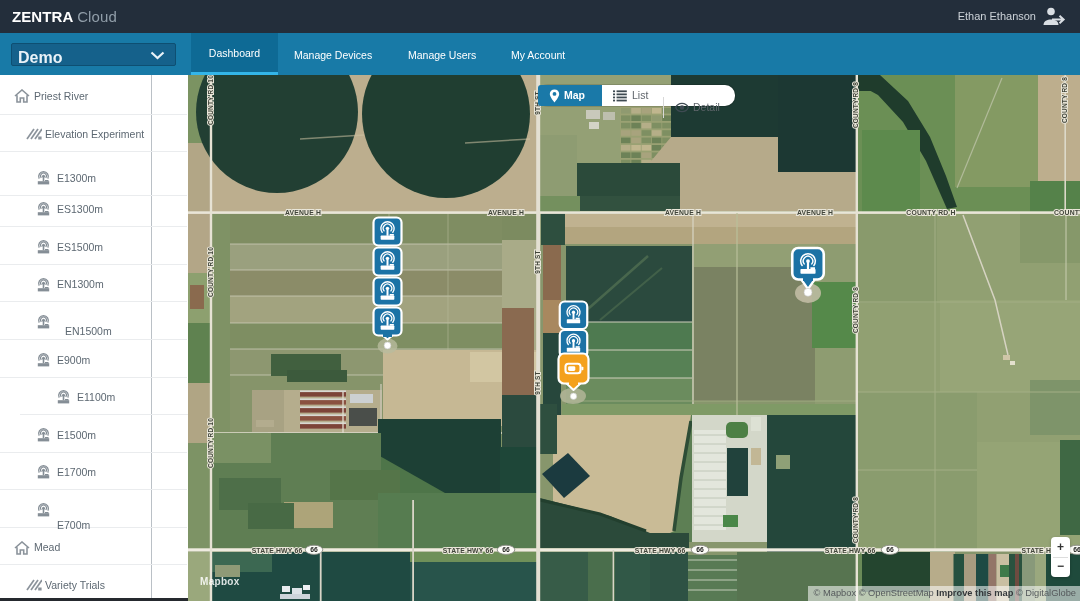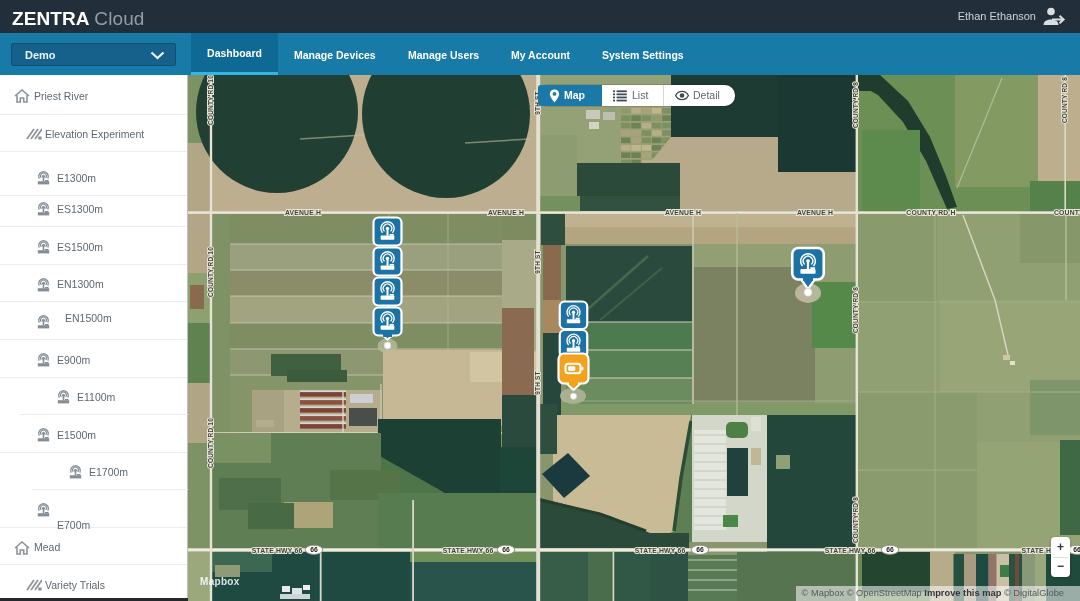--- a/index.html
+++ b/index.html
@@ -1,43 +1,43 @@
 <!DOCTYPE html>
 <html><head>
 <meta charset="utf-8">
 <style>
   * { margin:0; padding:0; box-sizing:border-box; }
   html,body { width:1080px; height:601px; overflow:hidden; font-family:"Liberation Sans", sans-serif; }
   #topbar { position:absolute; left:0; top:0; width:1080px; height:33px; background:#232e3b; }
-  #logo { position:absolute; left:12px; top:8px; font-size:19px; font-weight:bold; color:#ffffff; letter-spacing:0.1px; }
+  #logo { position:absolute; left:12px; top:8px; font-size:15px; font-weight:bold; color:#ffffff; letter-spacing:0.1px; }
   #logo span { font-weight:normal; color:#919ea9; }
   #user { position:absolute; right:44px; top:10px; font-size:11px; color:#cdd3d9; }
   #usericon { position:absolute; right:12px; top:4px; }
   #nav { position:absolute; left:0; top:33px; width:1080px; height:42px; background:#187aa7; }
   #demo { position:absolute; left:11px; top:10px; width:165px; height:23px; background:#15618b; border:1px solid #0e4f72; border-radius:2px; }
-  #demo .t { position:absolute; left:13px; top:5px; font-size:11px; font-weight:bold; color:#e9f2f8; }
+  #demo .t { position:absolute; left:6px; top:5px; font-size:16px; font-weight:bold; color:#e9f2f8; }
   #demo svg { position:absolute; right:10px; top:7px; }
-  .tab { position:absolute; top:0; height:42px; line-height:44px; font-size:10.5px; font-weight:bold; color:#ffffff; }
+  .tab { position:absolute; top:0; height:42px; line-height:44px; font-size:10.5px; font-weight:normal; color:#ffffff; }
   #tab-dash { left:191px; width:87px; text-align:center; background:#0e6a95; border-bottom:3px solid #33b5e8; line-height:41px; }
-  #sidebar { position:absolute; left:0; top:75px; width:188px; height:526px; background:#ffffff; border-right:1px solid #bac0c6; }
+  #sidebar { position:absolute; left:0; top:75px; width:152px; height:526px; background:#ffffff; border-right:1px solid #bac0c6; }
   .row { position:absolute; left:0; width:187px; height:38px; border-bottom:1px solid #eaecee; }
   .row .txt { position:absolute; font-size:10.5px; color:#5d6872; }
   .row svg { position:absolute; }
   #mapsvg { position:absolute; left:188px; top:75px; }
   #mapbtns { position:absolute; left:538px; top:85px; width:197px; height:21px; border-radius:10px; box-shadow:0 0 0 1px rgba(0,0,0,0.12); background:#fff; }
   .mbtn { position:absolute; top:0; height:21px; font-size:10.5px; color:#60666c; }
   #btn-map { left:0; width:64px; background:#1a79a8; color:#fff; font-weight:bold; border-radius:3px 0 0 3px; }
   #btn-list { left:64px; width:61px; }
-  #btn-detail { left:125px; width:95px; border-left:1px solid #d8d8d8; border-radius:0 3px 3px 0; }
+  #btn-detail { left:125px; width:95px; border-left:1px solid #d8d8d8; border-radius:0 3px 3px 0;margin-top:12px; }
   .mbtn span { position:absolute; top:4px; }
   #zoomctl { position:absolute; left:1051px; top:537px; width:19px; height:40px; background:#ffffff; border-radius:4px; box-shadow:0 1px 3px rgba(0,0,0,0.25); }
   #zoomctl .zp { position:absolute; left:0; width:19px; text-align:center; font-size:12px; font-weight:bold; color:#333333; }
   #zoomctl .sep { position:absolute; left:2px; top:20px; width:15px; height:1px; background:#dddddd; }
   #mapboxlogo { position:absolute; left:200px; top:576px; font-size:10px; font-weight:bold; color:rgba(255,255,255,0.85); letter-spacing:0.3px; }
-  #attrib { position:absolute; right:0; top:586px; height:15px; background:rgba(255,255,255,0.55); font-size:9.3px; color:#55595c; padding:2px 16px 0 6px; }
+  #attrib { position:absolute; right:0; top:586px; height:15px; background:rgba(255,255,255,0.55); font-size:9.3px; color:#55595c; padding:2px 4px 0 6px; }
   #attrib b { color:#33373a; }
 </style>
 </head>
 <body>
 <div id="topbar">
   <div id="logo">ZENTRA <span>Cloud</span></div>
   <div id="user">Ethan Ethanson</div>
   <svg id="usericon" width="28" height="25" viewBox="0 0 28 25">
     <circle cx="11" cy="7.5" r="3.8" fill="#d9dee3"></circle>
     <path d="M3.5,21 C3.5,13.8 18.5,13.8 18.5,21 Z" fill="#d9dee3"></path>
@@ -48,21 +48,20 @@
   <div id="demo">
       <div class="t">Demo</div>
     <svg width="15" height="9" viewBox="0 0 15 9">
         <path d="M1.5,1.5 L7.5,7 L13.5,1.5" fill="none" stroke="#e9f2f8" stroke-width="2.2"></path>
       </svg>
   </div>
   <div class="tab" id="tab-dash">Dashboard</div>
   <div class="tab" style="left:294px;">Manage Devices</div>
   <div class="tab" style="left:408px;">Manage Users</div>
   <div class="tab" style="left:511px;">My Account</div>
-  <div class="tab" style="left:602px;">System Settings</div>
 </div>
 <div id="sidebar">
     <div class="row" style="top:0.0px;height:39.6px;">
       <svg style="left:14px;top:13.8px;" width="16" height="14" viewBox="0 0 16 14">
         <path d="M1,7 L8,1 L15,7 M3,6.2 L3,13 L6.3,13 L6.3,9 L9.7,9 L9.7,13 L13,13 L13,6.2" fill="none" stroke="#8b939b" stroke-width="1.6"></path>
       </svg>
       <div class="txt" style="left:34px;top:14.6px;">Priest River</div>
     </div>
 <div class="row" style="top:39.6px;height:37.6px;">
       <svg style="left:26px;top:13.8px;" width="16" height="12" viewBox="0 0 16 12">
@@ -131,21 +130,21 @@
       <svg style="left:37px;top:12.8px;" width="13" height="14" viewBox="0 0 13 14">
         <g stroke="#858e96" fill="none">
           <path d="M2.2,7.6 A4.8,4.8 0 1 1 10.8,7.6" stroke-width="1.3"></path>
           <path d="M4.3,6.9 A2.9,2.9 0 1 1 8.7,6.9" stroke-width="1.2"></path>
         </g>
         <circle cx="6.5" cy="5.2" r="1.5" fill="#858e96"></circle>
         <rect x="5.7" y="5.2" width="1.6" height="5" fill="#858e96"></rect>
         <rect x="0.8" y="10.2" width="11.4" height="3.2" fill="#858e96"></rect>
         <rect x="8.0" y="9.0" width="3.5" height="1.4" fill="#858e96"></rect>
       </svg>
-      <div class="txt" style="left:57px;top:10px;padding-left:8px;">EN1500m</div>
+      <div class="txt" style="left:57px;top:23px;padding-left:8px;">EN1500m</div>
     </div>
 <div class="row" style="top:265.0px;height:37.6px;">
       <svg style="left:37px;top:12.8px;" width="13" height="14" viewBox="0 0 13 14">
         <g stroke="#858e96" fill="none">
           <path d="M2.2,7.6 A4.8,4.8 0 1 1 10.8,7.6" stroke-width="1.3"></path>
           <path d="M4.3,6.9 A2.9,2.9 0 1 1 8.7,6.9" stroke-width="1.2"></path>
         </g>
         <circle cx="6.5" cy="5.2" r="1.5" fill="#858e96"></circle>
         <rect x="5.7" y="5.2" width="1.6" height="5" fill="#858e96"></rect>
         <rect x="0.8" y="10.2" width="11.4" height="3.2" fill="#858e96"></rect>
@@ -172,21 +171,21 @@
           <path d="M2.2,7.6 A4.8,4.8 0 1 1 10.8,7.6" stroke-width="1.3"></path>
           <path d="M4.3,6.9 A2.9,2.9 0 1 1 8.7,6.9" stroke-width="1.2"></path>
         </g>
         <circle cx="6.5" cy="5.2" r="1.5" fill="#858e96"></circle>
         <rect x="5.7" y="5.2" width="1.6" height="5" fill="#858e96"></rect>
         <rect x="0.8" y="10.2" width="11.4" height="3.2" fill="#858e96"></rect>
         <rect x="8.0" y="9.0" width="3.5" height="1.4" fill="#858e96"></rect>
       </svg>
       <div class="txt" style="left:57px;top:13.6px;">E1500m</div>
     </div>
-<div class="row" style="top:377.7px;height:37.6px;margin-left:32px;">
+<div class="row" style="top:377.7px;height:37.6px;">
       <svg style="left:37px;top:12.8px;" width="13" height="14" viewBox="0 0 13 14">
         <g stroke="#858e96" fill="none">
           <path d="M2.2,7.6 A4.8,4.8 0 1 1 10.8,7.6" stroke-width="1.3"></path>
           <path d="M4.3,6.9 A2.9,2.9 0 1 1 8.7,6.9" stroke-width="1.2"></path>
         </g>
         <circle cx="6.5" cy="5.2" r="1.5" fill="#858e96"></circle>
         <rect x="5.7" y="5.2" width="1.6" height="5" fill="#858e96"></rect>
         <rect x="0.8" y="10.2" width="11.4" height="3.2" fill="#858e96"></rect>
         <rect x="8.0" y="9.0" width="3.5" height="1.4" fill="#858e96"></rect>
       </svg>

